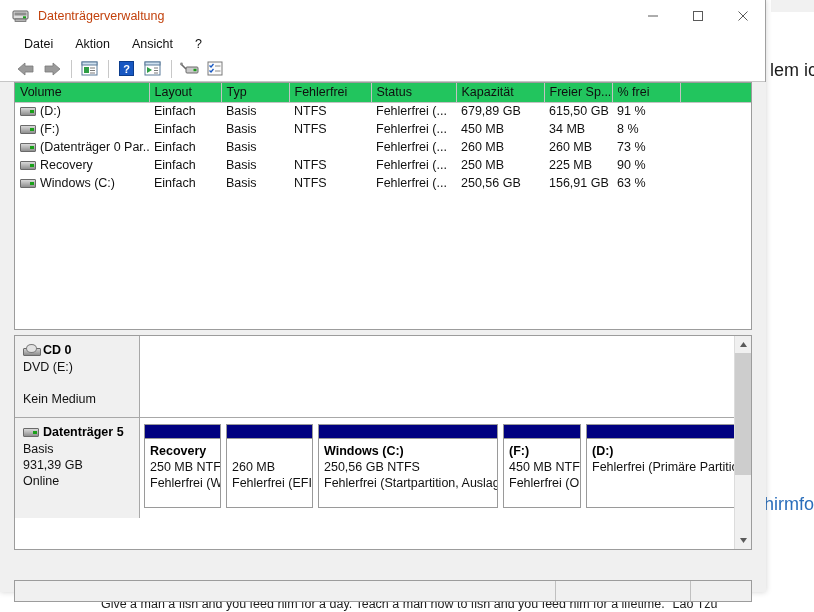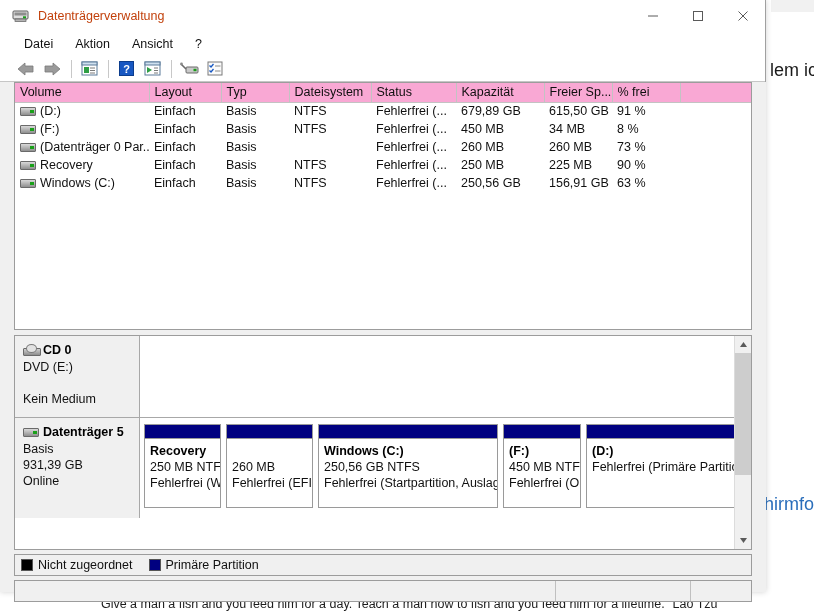--- a/index.html
+++ b/index.html
@@ -116,21 +116,21 @@
     background: #ffffff;
     border: 1px solid #9c9c9c;
     overflow: hidden;
   }
   table.vol {
     border-collapse: collapse;
     width: 100%;
     table-layout: fixed;
   }
   table.vol thead th {
-    background: #f9a8d4;
+    background: #22c55e;
     border-right: 1px solid #c3c3c3;
     border-bottom: 1px solid #c3c3c3;
     font-weight: normal;
     font-size: 12.5px;
     color: #0f0f0f;
     text-align: left;
     padding: 2px 5px;
     height: 19px;
     white-space: nowrap;
     overflow: hidden;
@@ -411,21 +411,21 @@
             <col style="width:88px">
           <col style="width:68px">
             <col style="width:68px">
             <col style="width:71px">
         </colgroup>
         <thead>
           <tr>
             <th>Volume</th>
             <th>Layout</th>
             <th>Typ</th>
-            <th>Dateisystem</th>
+            <th>Fehlerfrei</th>
             <th>Status</th>
             <th>Kapazität</th>
             <th>Freier Sp...</th>
             <th>% frei</th>
             <th></th>
           </tr>
         </thead>
         <tbody>
           <tr>
             <td class="volcell"><span class="vol-icon"></span><span>(D:)</span></td>
@@ -562,30 +562,20 @@
         </div>
         <div class="sc-thumb"></div>
         <div class="sc-arrow down">
           <svg width="9" height="7" viewBox="0 0 9 7">
               <path d="M4.5 6 L1 1 L8 1 Z" fill="#5a5a5a"></path>
             </svg>
         </div>
       </div>
     </div>
 
-    <div class="legend">
-      <div class="item">
-        <span class="sw" style="background:#000000"></span>
-        <span>Nicht zugeordnet</span>
-      </div>
-      <div class="item">
-        <span class="sw" style="background:#000080"></span>
-        <span>Primäre Partition</span>
-      </div>
-    </div>
 
     <div class="statusbar">
       <div class="sb-cell" style="flex:0 0 541px"></div>
       <div class="sb-cell" style="flex:0 0 135px"></div>
       <div class="sb-cell" style="flex:1"></div>
     </div>
 
   </div>
 </div>
 

